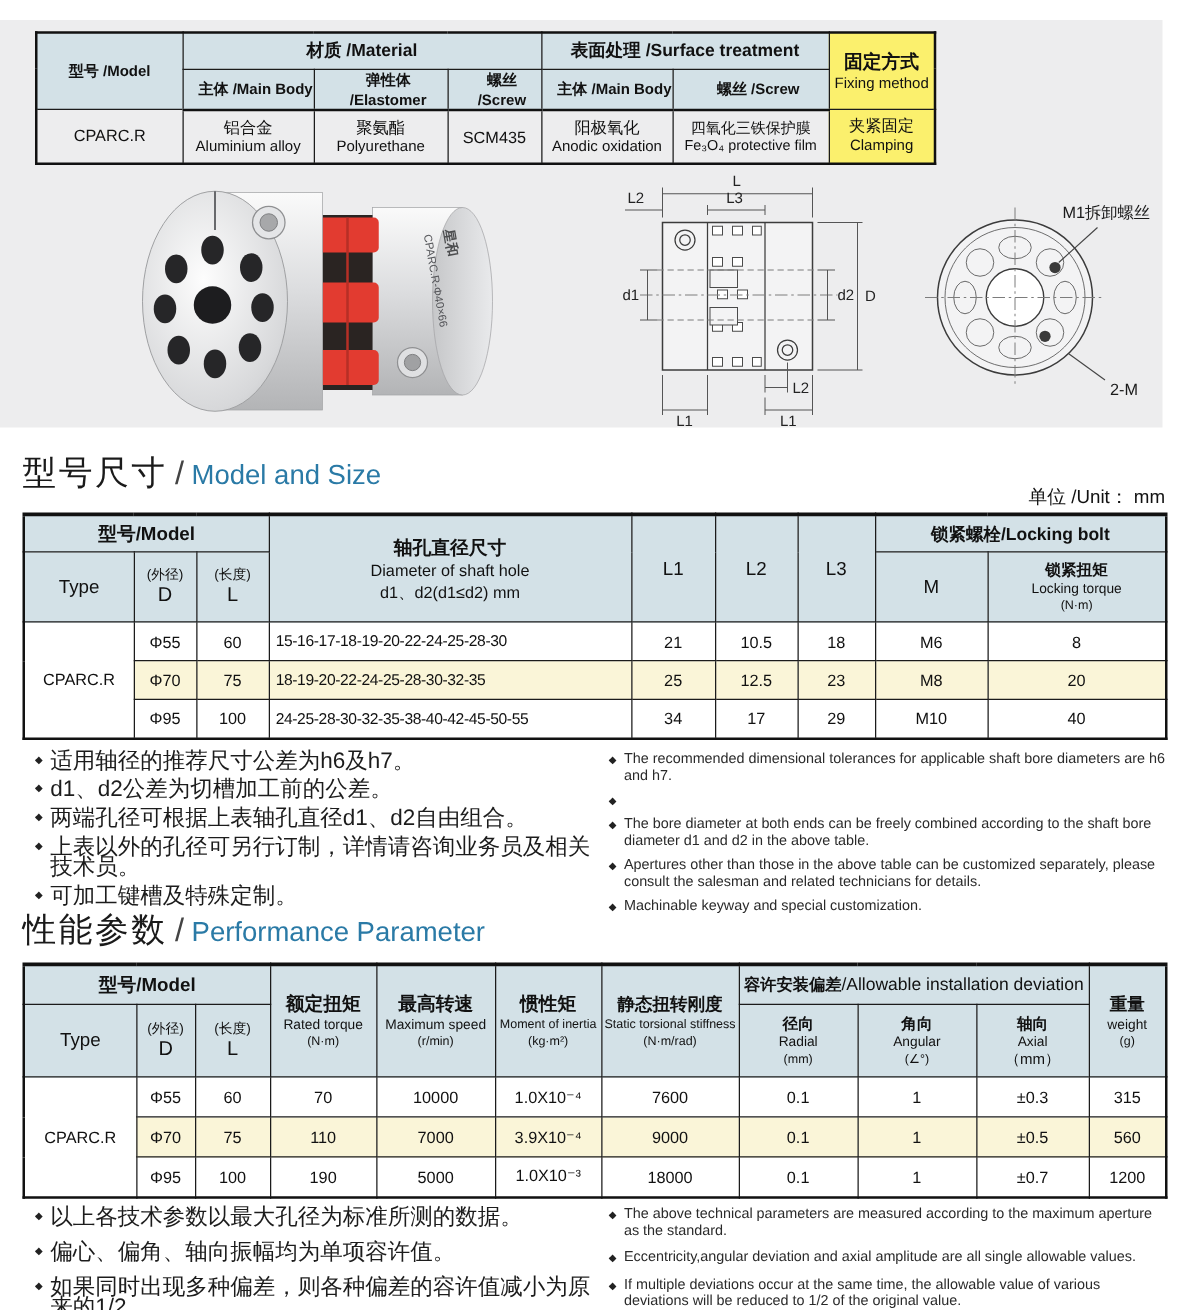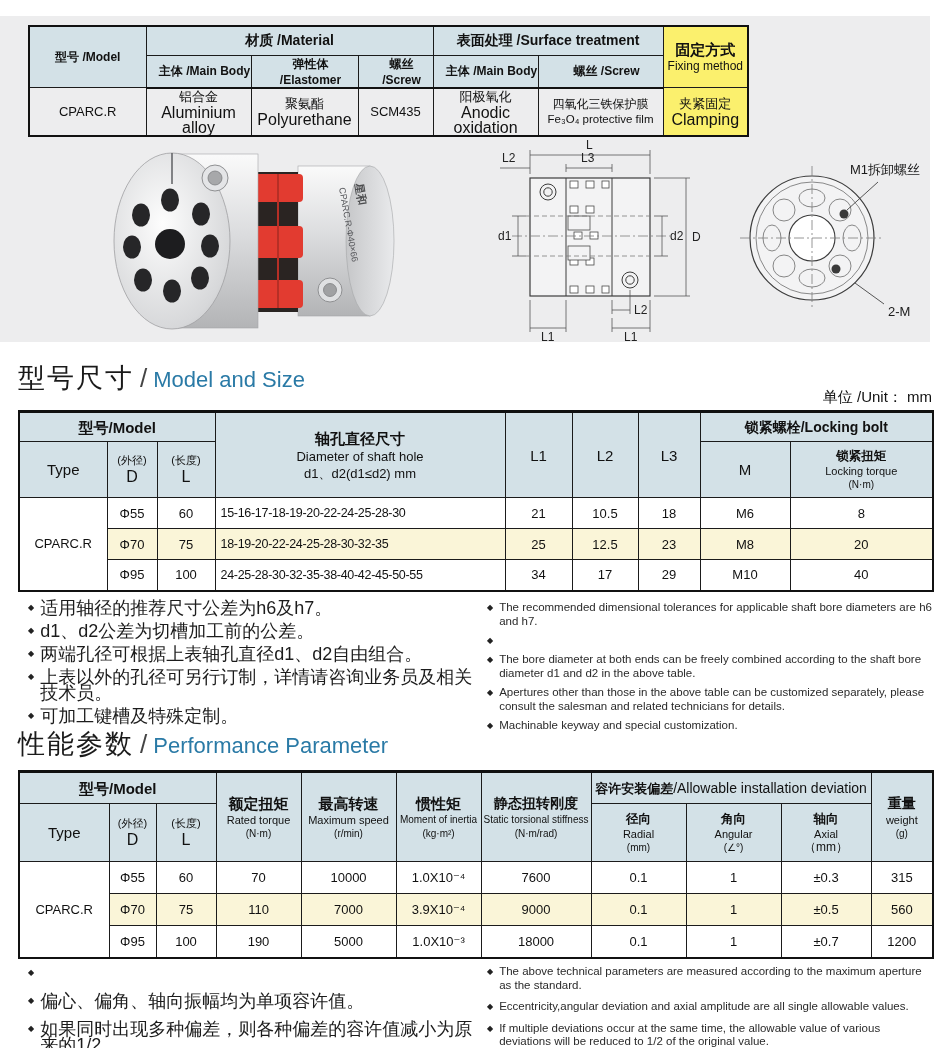--- a/index.html
+++ b/index.html
@@ -14,21 +14,21 @@
   .spec{position:absolute;left:28px;top:25px;width:719px;}
   .spec th,.spec td{border:1px solid #1b1b1b;}
   .spec{border:2px solid #111;}
   .spec .hdr{background:#d3e1e7;}
   .spec .sub th{border-bottom:2px solid #111;}
   .yellow{background:#fbf06d;}
   .h-big{font-size:12px;font-weight:bold;}
   .h-mid{font-size:14px;font-weight:bold;}
   .h-sm{font-size:12px;font-weight:bold;padding-left:12px;}
   .cellcn{display:block;font-size:13px;line-height:16px;}
-  .cellen{display:block;font-size:16px;line-height:15px;}
+  .cellen{display:block;font-size:12px;line-height:15px;}
   .fixcn{display:block;font-size:15px;font-weight:bold;line-height:18px;}
   .fixen{display:block;font-size:12px;line-height:14px;}
 
   
   .sec-title{position:absolute;left:18px;white-space:nowrap;}
   .sec-title .cnt{font-size:27px;color:#1a1a1a;letter-spacing:2px;}
   .sec-title .sep{font-size:26px;color:#444;margin:0 6px;}
   .sec-title .ent{font-size:22px;color:#2a7aa6;}
   .unit{position:absolute;top:388px;left:600px;width:332px;text-align:right;font-size:15px;color:#111;}
 
@@ -521,20 +521,21 @@
       <td class="dcell">1</td>
       <td class="dcell">±0.7</td>
       <td class="dcell">1200</td>
     </tr>
   </tbody>
     </table>
 
   <div class="notes notes-cn" style="left:28px;top:965px;width:445px">
     <div class="note" style="margin-bottom:12px">
         <span class="blt">◆</span>
+        <span class="ncn">以上各技术参数以最大孔径为标准所测的数据。</span>
       </div>
     <div class="note" style="margin-bottom:12px">
         <span class="blt">◆</span>
         <span class="ncn">偏心、偏角、轴向振幅均为单项容许值。</span>
       </div>
     <div class="note">
         <span class="blt">◆</span>
         <span class="ncn">如果同时出现多种偏差，则各种偏差的容许值减小为原来的1/2。</span>
       </div>
   </div>

